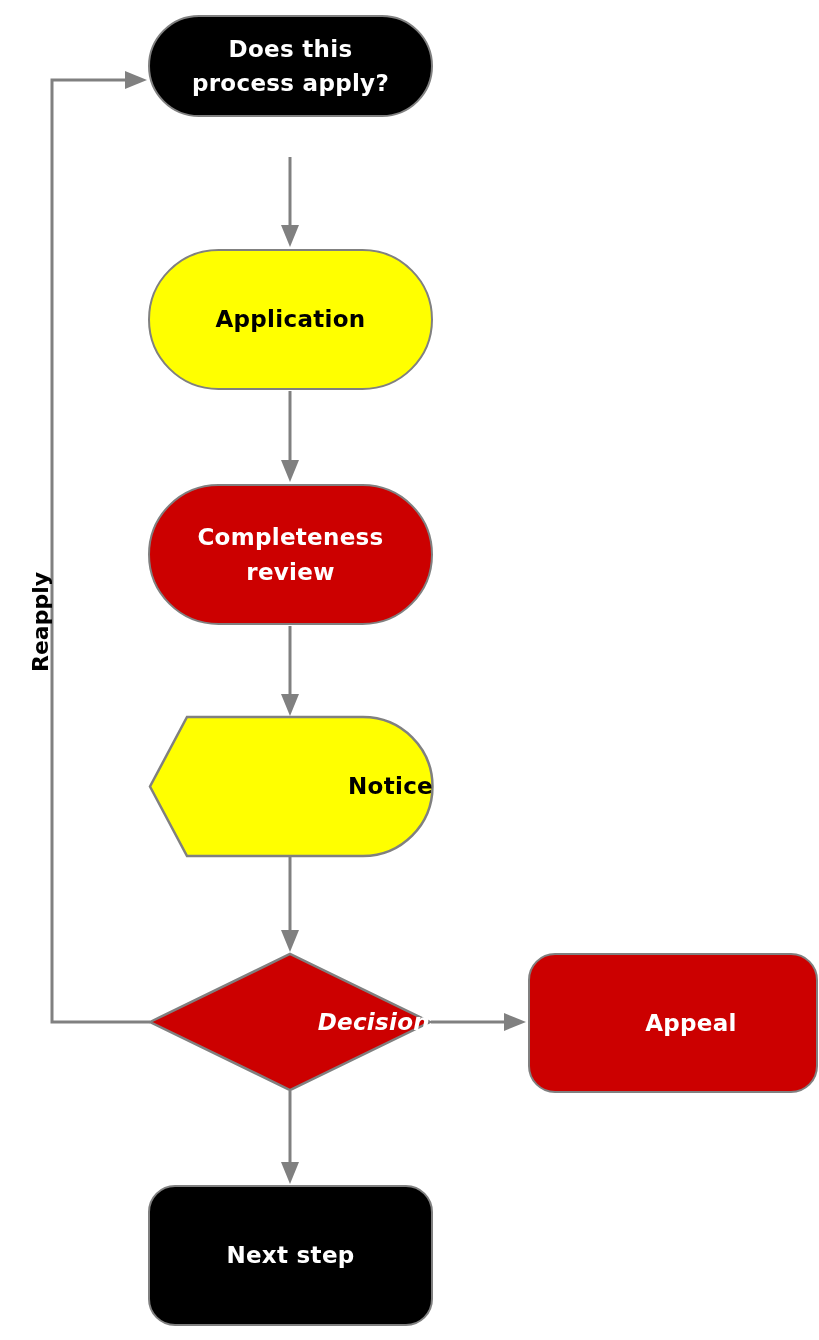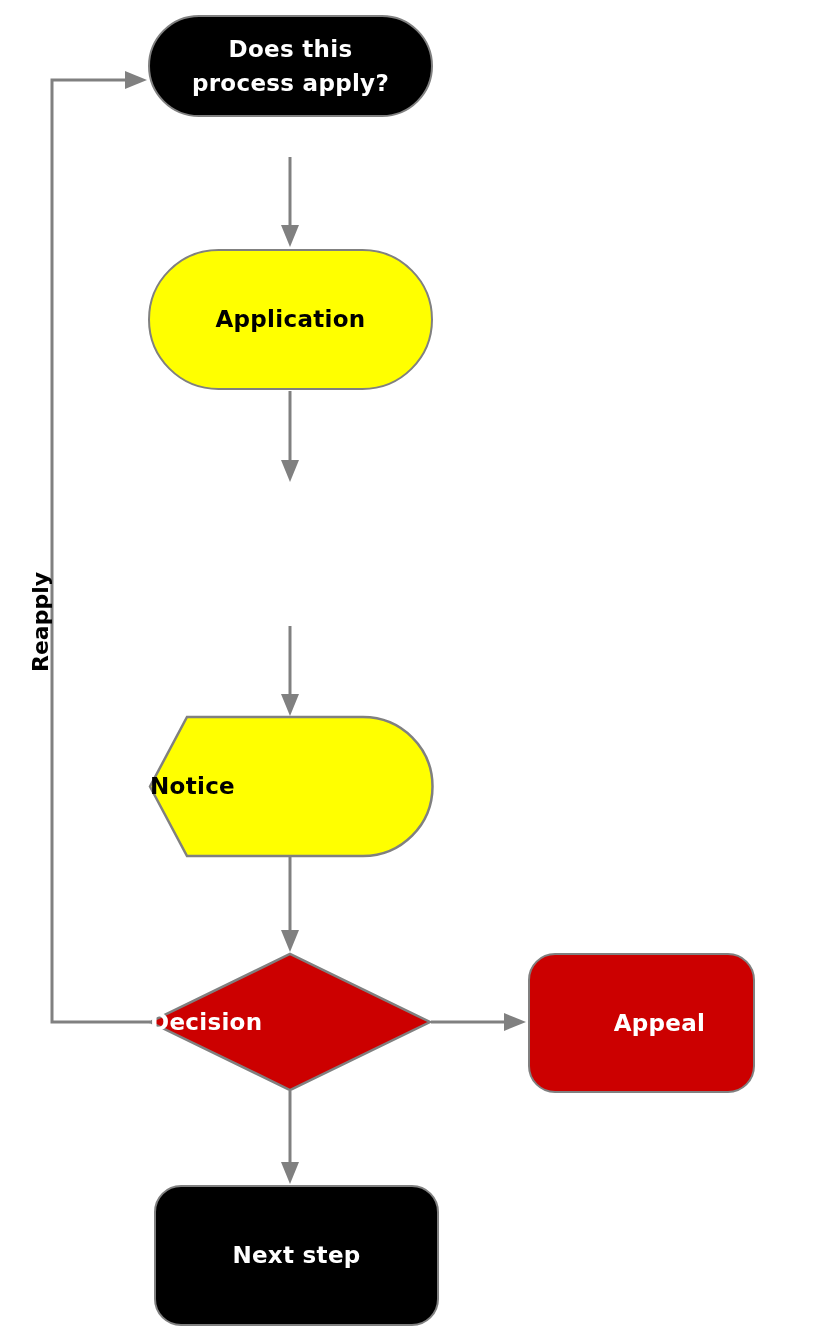--- a/index.html
+++ b/index.html
@@ -27,28 +27,28 @@
   .stadium { border-radius: 71px; }
   .rounded { border-radius: 27px; }
   .black-fill { background: #000000; color: #ffffff; }
   .yellow-fill { background: #ffff00; color: #000000; }
   .red-fill { background: #cc0000; color: #ffffff; }
   .label { white-space: pre-line; line-height: 1.5; }
   .overlay-label {
     position: absolute;
     display: flex;
     align-items: center;
-    justify-content: flex-start;
+    justify-content: flex-end;
     text-align: center;
     font-weight: bold;
     font-size: 23px;
     letter-spacing: 0.3px;
     pointer-events: none;
   }
-  .white-text { color: #ffffff; }
+  .white-text { color: #ffffff; font-style: italic; }
   .black-text { color: #000000; }
   .edge-label {
     position: absolute;
     left: 40px;
     top: 622px;
     transform: translate(-50%, -50%) rotate(-90deg);
     font-weight: bold;
     font-size: 22px;
     color: #000000;
     white-space: nowrap;
@@ -88,26 +88,30 @@
 
   <div class="node stadium black-fill" style="left:148px; top:15px; width:285px; height:102px;">
     <span class="label">Does this
 process apply?</span>
   </div>
 
   <div class="node stadium yellow-fill" style="left:148px; top:249px; width:285px; height:141px;text-align:right;">
     <span class="label">Application</span>
   </div>
 
+  <div class="node stadium red-fill" style="left:148px; top:484px; width:285px; height:141px;">
+    <span class="label">Completeness
+review</span>
+  </div>
 
-  <div class="node rounded red-fill" style="left:528px; top:953px; width:227px; height:140px;padding-left:36px;">
+  <div class="node rounded red-fill" style="left:528px; top:953px; width:290px; height:140px;padding-left:36px;">
     <span class="label">Appeal</span>
   </div>
 
-  <div class="node rounded black-fill" style="left:148px; top:1185px; width:285px; height:141px;margin-left:6px;">
+  <div class="node rounded black-fill" style="left:148px; top:1185px; width:285px; height:141px;">
     <span class="label">Next step</span>
   </div>
 
   <div class="overlay-label black-text" style="left:150px; top:717px; width:283px; height:139px;">
     <span class="label">Notice</span>
   </div>
 
   <div class="overlay-label white-text" style="left:150px; top:954px; width:280px; height:136px;">
     <span class="label">Decision</span>
   </div>

